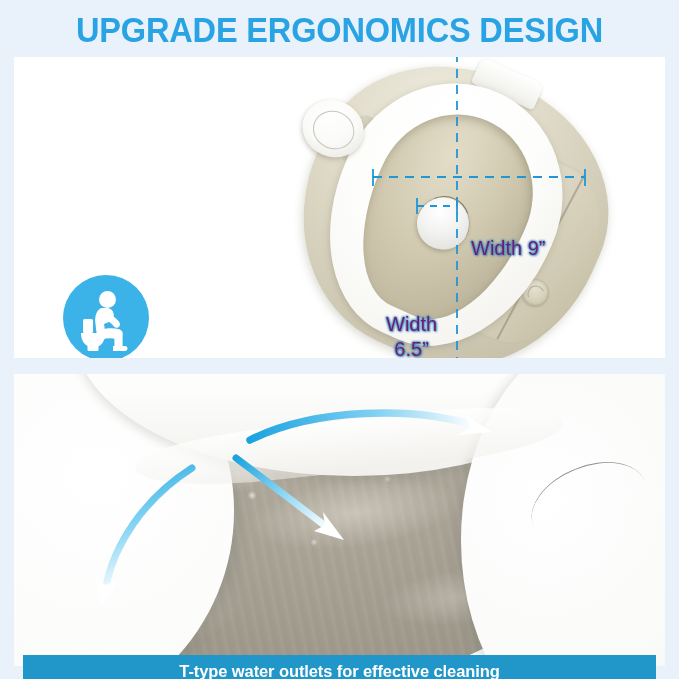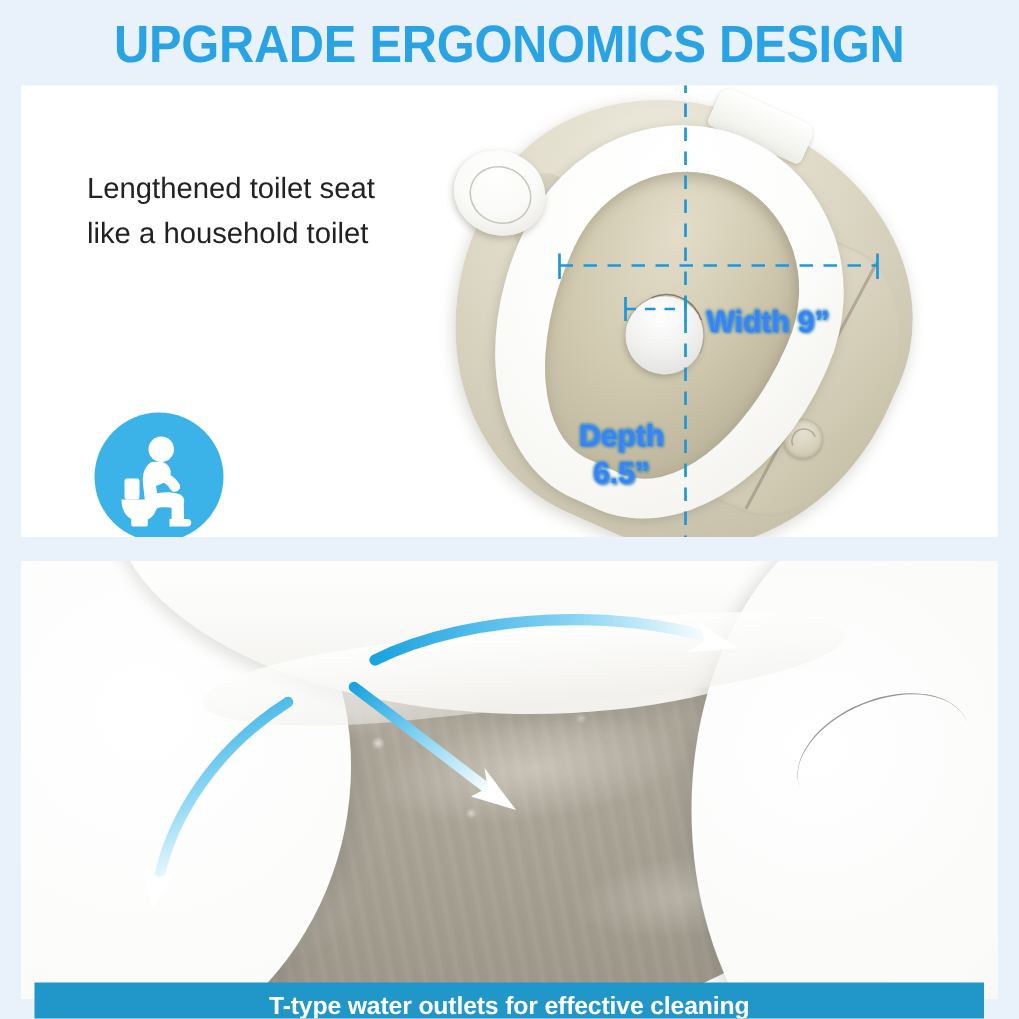--- a/index.html
+++ b/index.html
@@ -203,28 +203,29 @@
     border-radius: 8px 8px 4px 4px;
     box-shadow: 0 1px 3px rgba(120,115,95,0.35);
   }
 
   
   .dims { position: absolute; left: 0; top: 0; width: 420px; height: 330px; }
   .dims svg { display: block; }
 
   .dim-label {
     position: absolute;
-    color: #3b82f6;
+    color: #701a75;
     font-size: 20px;
-    font-weight: bold;
+    font-weight: normal;
     white-space: nowrap;
     font-family: "Liberation Sans", sans-serif;
     text-shadow:
       0 0 2px #4fb4e6, 1px 1px 2px rgba(40,120,170,0.85),
       -1px 0 2px rgba(40,120,170,0.6), 0 -1px 2px rgba(40,120,170,0.6);
+    margin-top: 33px;
   }
   .dim-width  { left: 457px; top: 147px; }
   .dim-depth  { left: 372px; top: 222px; text-align: center; line-height: 25px; }
 
   
   .bottom-panel {
     position: absolute;
     left: 14px;
     top: 374px;
     width: 651px;
@@ -341,24 +342,20 @@
     white-space: nowrap;
   }
 </style>
 </head>
 <body>
 
 <div class="page-title">UPGRADE ERGONOMICS DESIGN</div>
 
 <div class="top-card">
 
-  <div class="blurb">
-    <span>Lengthened toilet seat</span>
-    <span>like a household toilet</span>
-  </div>
 
   <div class="icon-circle">
     <svg width="86" height="86" viewBox="0 0 86 86" aria-hidden="true">
 
       <circle cx="44.5" cy="24.5" r="8.5" fill="#ffffff"></circle>
 
       <path d="M38 33 C33 36 31.5 42 32.5 49 L34 62 C34.3 65 37 66.5 39.6 65.6 C42 64.8 43.1 62.2 42.6 59.6 L41 49 L46 47 C49.5 45.8 51.5 42 50.6 38.4 C49.7 34.8 46 32.4 42.4 32.9 Z" fill="#ffffff"></path>
 
       <path d="M47 40 C51 41.5 54.5 44.2 56.5 47.5 C57.6 49.3 57 51.5 55.2 52.4 C53.5 53.3 51.5 52.7 50.5 51.1 C49.2 49 47.3 47.3 45 46.4 Z" fill="#ffffff"></path>
 
@@ -408,21 +405,21 @@
           <line x1="202" y1="149" x2="202" y2="165"></line>
           <line x1="194" y1="6" x2="211" y2="6"></line>
         </g>
       </svg>
     </div>
   </div>
 
   <div class="dim-label dim-width">Width  9”</div>
 
   <div class="dim-label dim-depth">
-    <div>Depth</div>
+    <div>Width</div>
     <div>6.5”</div>
   </div>
 
 </div>
 
 <div class="bottom-panel">
   <div class="photo">
 
     <div class="water">
       <div class="water-ripples"></div>

